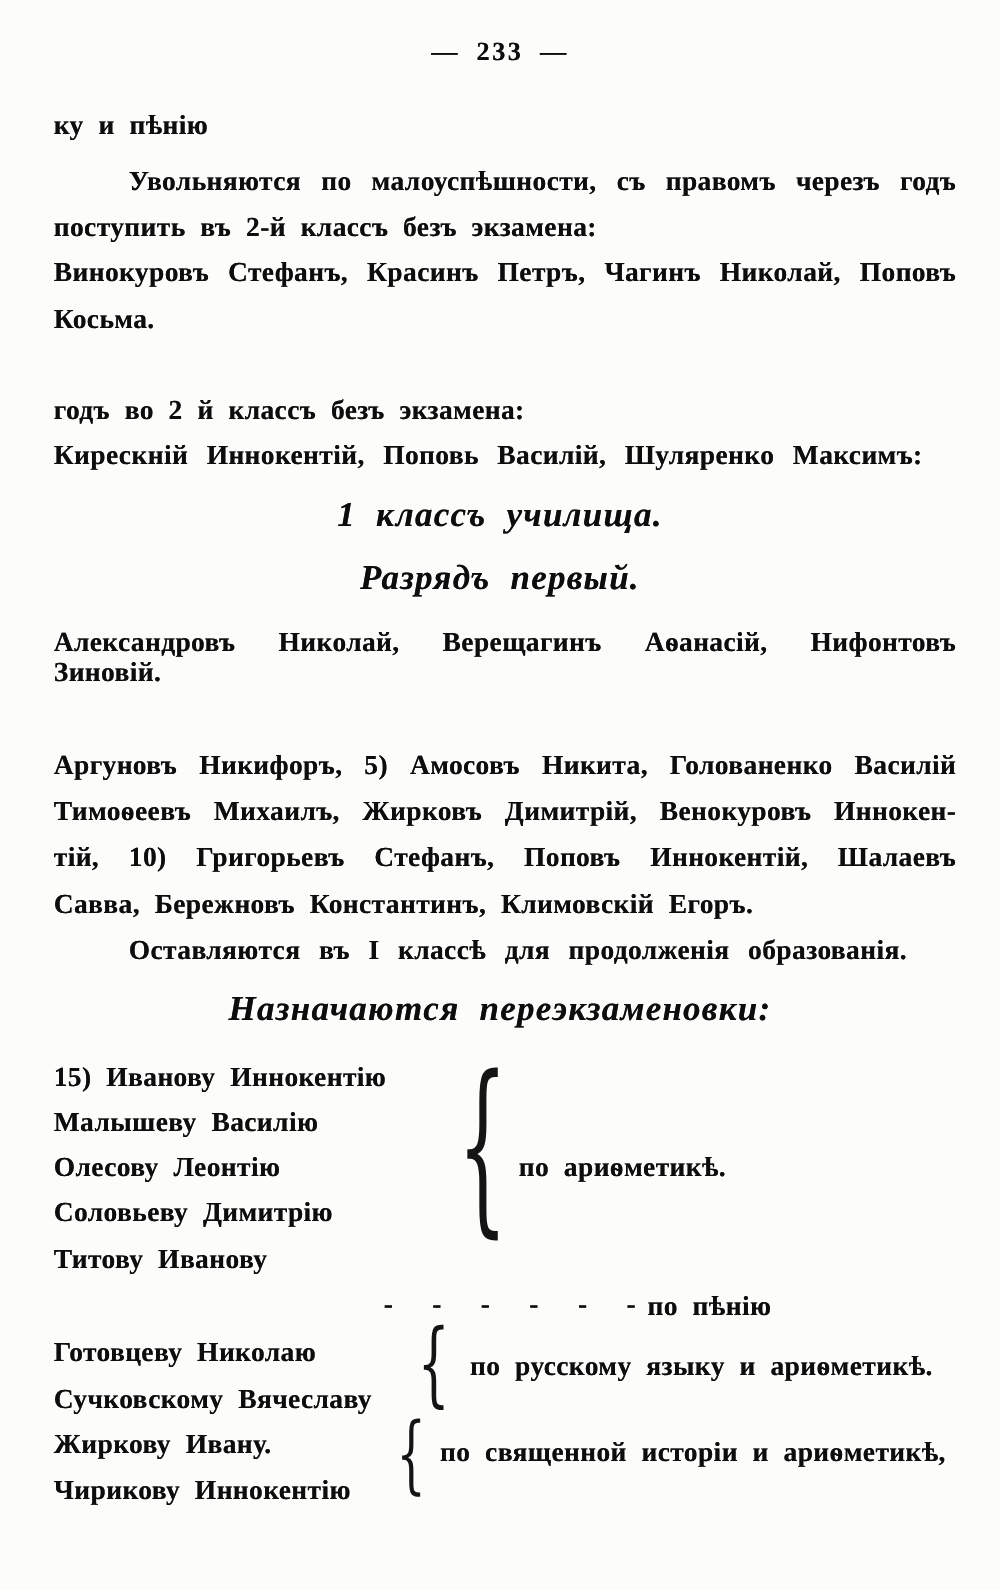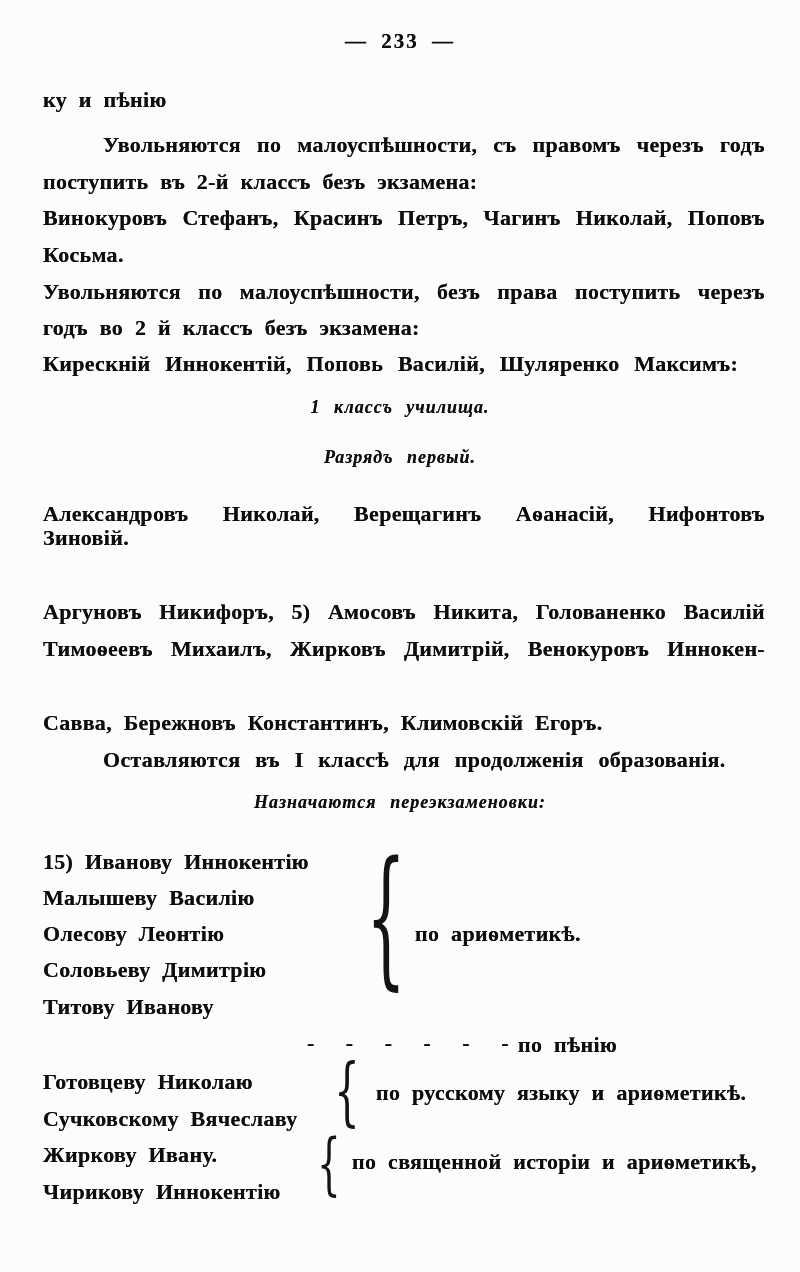--- a/index.html
+++ b/index.html
@@ -18,21 +18,21 @@
     position:absolute;left:43px;
     font-size:22px;line-height:1.1;
     letter-spacing:.3px;word-spacing:6px;
     white-space:nowrap;
   }
   .just{
     right:35px;white-space:normal;
     text-align:justify;text-align-last:justify;
   }
   .center{left:0;right:0;text-align:center;white-space:normal;}
-  .it{font-style:italic;font-size:18px;letter-spacing:1px;word-spacing:8px;}
+  .it{font-style:italic;font-size:28px;letter-spacing:1px;word-spacing:8px;}
   .hdr{font-size:21px;letter-spacing:2px;}
   .wide{word-spacing:9px;}
   .brace{
     position:absolute;
     font-family:"DejaVu Serif",serif;
     font-weight:normal;color:#141414;
     line-height:1;transform-origin:left top;
     text-shadow:none;
   }
   .dashes{word-spacing:26px;letter-spacing:0;}
@@ -45,33 +45,33 @@
   <div class="ln center hdr" style="top:30px">— 233 —</div>
 
   <div class="ln" style="top:88px">ку и пѣнію</div>
 
   <div class="ln just" style="left:103px;top:133px">Увольняются по малоуспѣшности, съ правомъ черезъ годъ</div>
   <div class="ln" style="top:170px">поступить въ 2-й классъ безъ экзамена:</div>
 
   <div class="ln just" style="top:206px">Винокуровъ Стефанъ, Красинъ Петръ, Чагинъ Николай, Поповъ</div>
   <div class="ln" style="top:243px">Косьма.</div>
 
-  <div class="ln just" style="top:280px">Увольняются по малоуспѣшности, безъ права поступить черезъ</div>
   <div class="ln" style="top:316px">годъ во 2 й классъ безъ экзамена:</div>
 
   <div class="ln wide" style="top:352px">Кирескній Иннокентій, Поповь Василій, Шуляренко Максимъ:</div>
 
   <div class="ln center it" style="top:398px">1 классъ училища.</div>
   <div class="ln center it" style="top:448px">Разрядъ первый.</div>
 
   <div class="ln just" style="top:502px">Александровъ Николай, Верещагинъ Аѳанасій, Нифонтовъ Зиновій.</div>
 
 
   <div class="ln just" style="top:600px">Аргуновъ Никифоръ, 5) Амосовъ Никита, Голованенко Василій</div>
   <div class="ln just" style="top:637px">Тимоѳеевъ Михаилъ, Жирковъ Димитрій, Венокуровъ Иннокен-</div>
+  <div class="ln just" style="top:674px">тій, 10) Григорьевъ Стефанъ, Поповъ Иннокентій, Шалаевъ</div>
   <div class="ln" style="top:711px">Савва, Бережновъ Константинъ, Климовскій Егоръ.</div>
 
   <div class="ln wide" style="left:103px;top:748px">Оставляются въ I классѣ для продолженія образованія.</div>
 
   <div class="ln center it" style="top:793px">Назначаются переэкзаменовки:</div>
 
   <div class="ln" style="top:850px">15) Иванову Иннокентію</div>
   <div class="ln" style="top:886px">Малышеву Василію</div>
   <div class="ln" style="top:922px">Олесову Леонтію</div>
   <div class="ln" style="top:958px">Соловьеву Димитрію</div>

